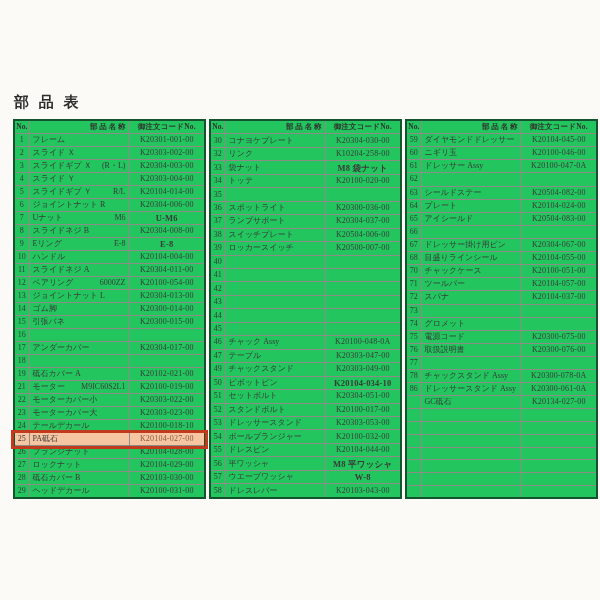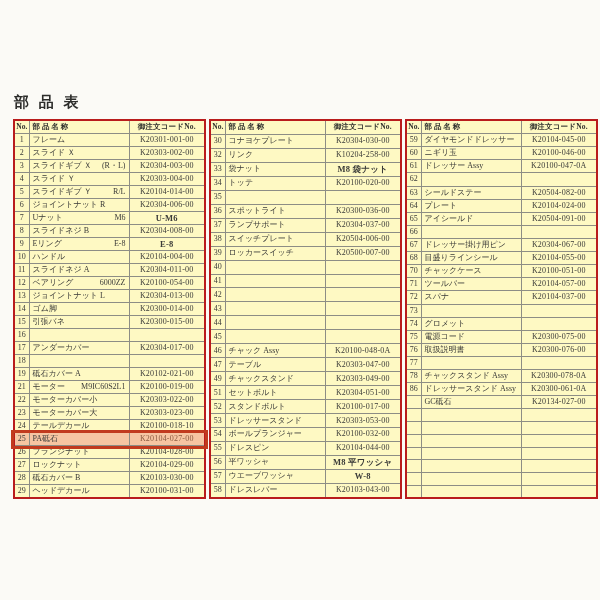--- a/index.html
+++ b/index.html
@@ -12,30 +12,30 @@
   .title {
     position:absolute; left:14px; top:93px; margin:0;
     font-size:15px; font-weight:bold; letter-spacing:3px; color:#2d2d2b;
   }
   .tables {
     position:absolute; left:13px; top:119px;
     display:flex; gap:3px;
   }
   table {
     border-collapse:collapse; table-layout:fixed; width:191px;
-    border:2px solid #b91c1c;
-    background:#fef9c3;
+    border:2px solid #14532d;
+    background:#22c55e;
   }
   td, th {
     border:1px solid #8d8d85;
     height:12.6px; padding:0;
     font-size:8px; line-height:12px; color:#3a3a38;
     overflow:hidden; white-space:nowrap;
   }
-  th { font-weight:bold; font-size:7.5px; text-align:left; color:#33332f; }
+  th { font-weight:bold; font-size:7.5px; text-align:right; color:#33332f; }
   .c-no   { width:15px; text-align:center; }
   .c-name { width:100px; padding:0 3px; }
   .c-code { width:76px; text-align:center; letter-spacing:0.2px; }
   .name-wrap { display:flex; justify-content:space-between; align-items:baseline; }
   .bold { font-weight:bold; font-size:8.5px; }
   tr.hl { outline:3px solid var(--hl-border,#c13a1e);margin-top:40px; }
   tr.hl td { background:var(--hl-fill,#f6c5a2); }
   tr.hl .c-code { color:#8a5a40; }
 </style>
 </head>
@@ -517,20 +517,30 @@
             <td class="c-no">49</td>
             <td class="c-name">
               <span class="name-wrap">
                 <span>チャックスタンド</span>
                 <span class="spec"></span>
               </span>
             </td>
             <td class="c-code">K20303-049-00</td>
           </tr>
           <tr>
+            <td class="c-no">50</td>
+            <td class="c-name">
+              <span class="name-wrap">
+                <span>ピボットピン</span>
+                <span class="spec"></span>
+              </span>
+            </td>
+            <td class="c-code bold">K20104-034-10</td>
+          </tr>
+          <tr>
             <td class="c-no">51</td>
             <td class="c-name">
               <span class="name-wrap">
                 <span>セットボルト</span>
                 <span class="spec"></span>
               </span>
             </td>
             <td class="c-code">K20304-051-00</td>
           </tr>
           <tr>
@@ -674,21 +684,21 @@
             <td class="c-code">K20104-024-00</td>
           </tr>
           <tr>
             <td class="c-no">65</td>
             <td class="c-name">
               <span class="name-wrap">
                 <span>アイシールド</span>
                 <span class="spec"></span>
               </span>
             </td>
-            <td class="c-code">K20504-091-00</td>
+            <td class="c-code">K20504-083-00</td>
           </tr>
           <tr>
             <td class="c-no">66</td>
             <td class="c-name">
               <span class="name-wrap">
                 <span></span>
                 <span class="spec"></span>
               </span>
             </td>
             <td class="c-code"></td>

